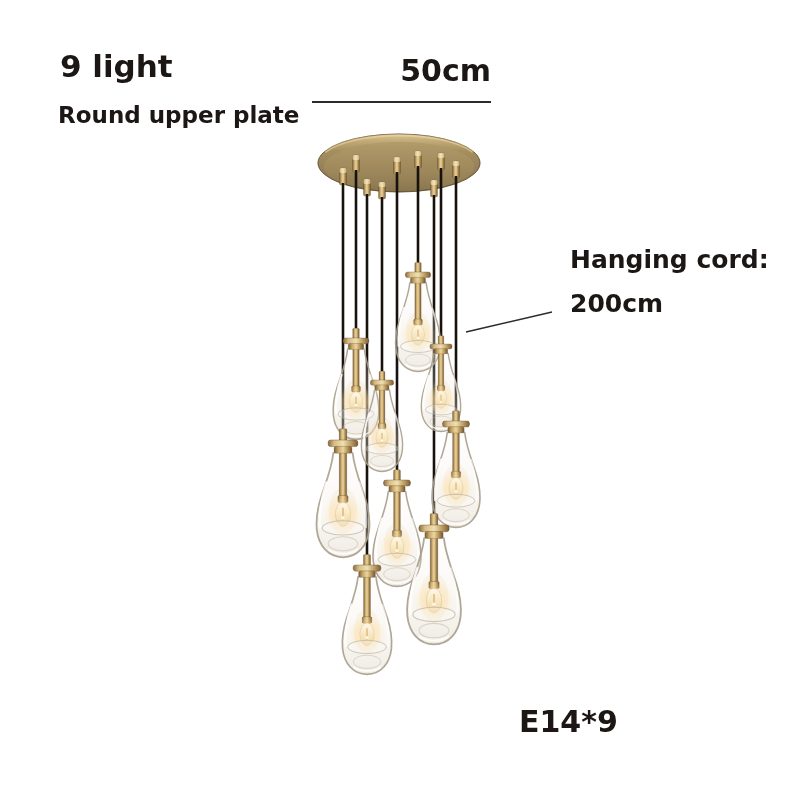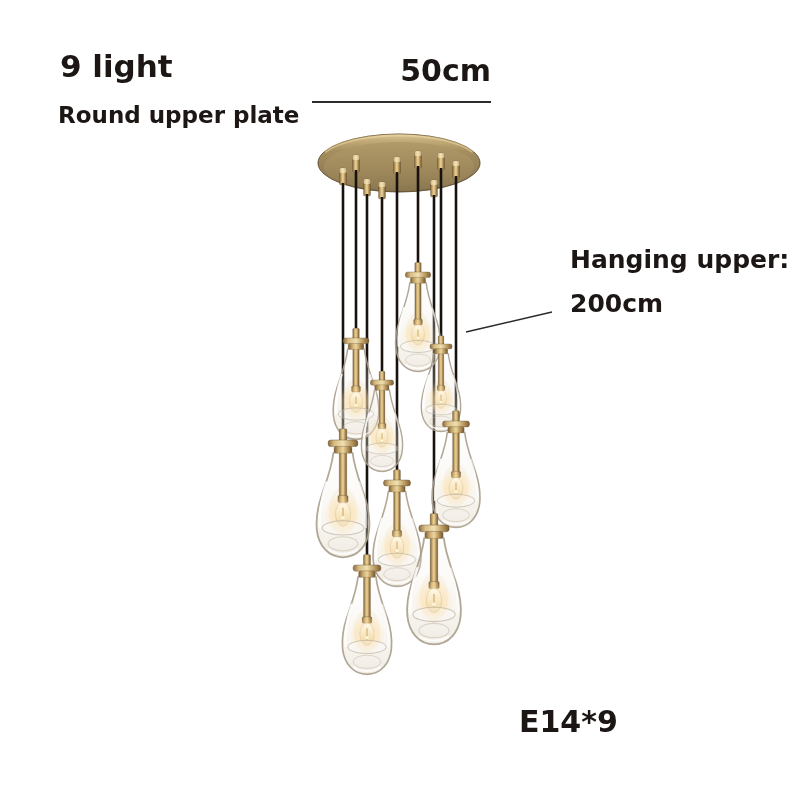--- a/index.html
+++ b/index.html
@@ -130,18 +130,18 @@
         <line x1="466" y1="332" x2="552" y2="312" stroke="#2b2b2b" stroke-width="1.5"></line>
       </g>
   </svg>
 
   <div class="lbl" id="label-light-count">9 light</div>
   <div class="lbl" id="label-plate-type">Round upper plate</div>
   <div class="lbl" id="label-diameter">50cm</div>
   <div id="diameter-line"></div>
 
   <div id="hanging-annotation">
-    <div class="ann-line">Hanging upper:</div>
+    <div class="ann-line">Hanging cord:</div>
     <div class="ann-line">200cm</div>
   </div>
 
   <div class="lbl" id="label-bulb-spec">E14*9</div>
 </div>
 
 </body></html>

